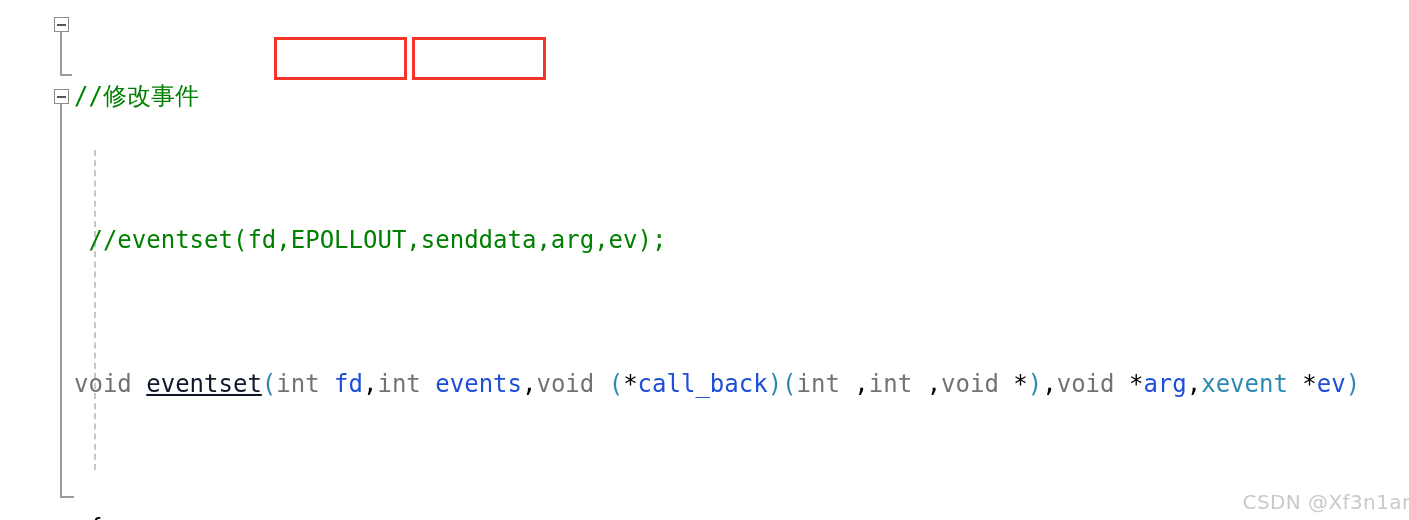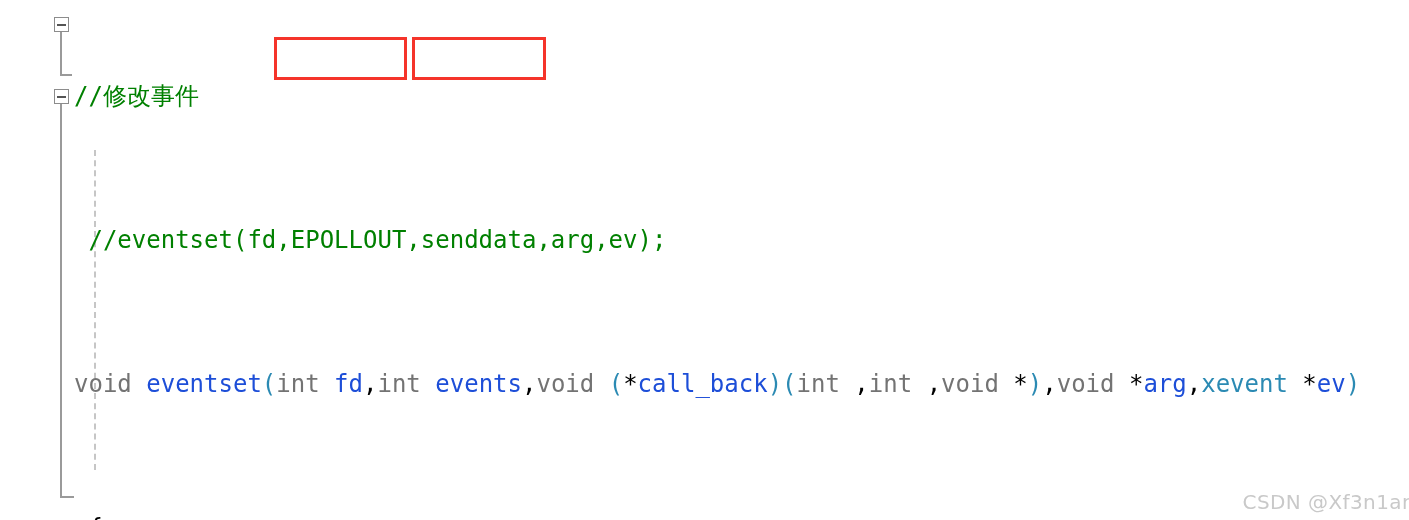--- a/index.html
+++ b/index.html
@@ -37,21 +37,21 @@
   .line {
     position: relative;
     height: 36px;
     padding-left: 58px;
     box-sizing: border-box;
   }
 
   
   .t-comment  { color: #008000; }
   .t-kw       { color: #737373; }
-  .t-fn       { color: #1d4ed8; }
+  .t-fn       { color: #0f172a; text-decoration: underline; }
   .t-type     { color: #2b8ab3; }
   .t-param    { color: #1d4ed8; }
   .t-plain    { color: #000000; }
   .t-punct    { color: #000000; }
   .t-paren    { color: #2b8ab3; }
 
   
   .fold-box {
     position: absolute;
     width: 15px;

